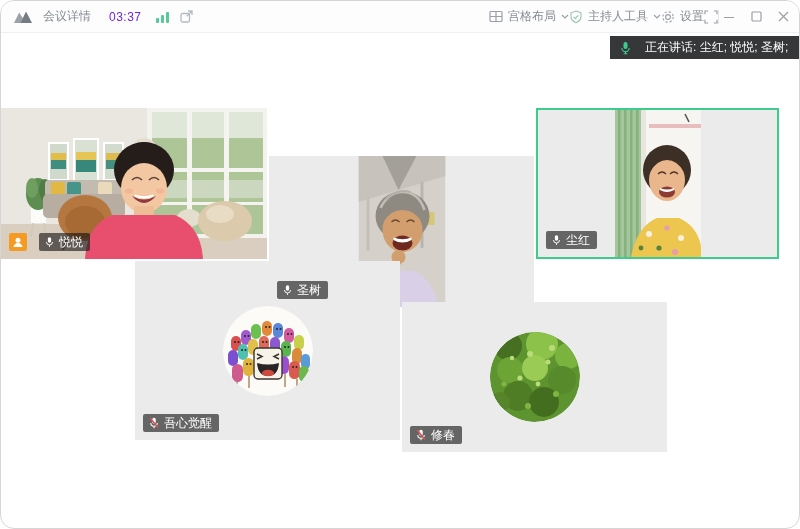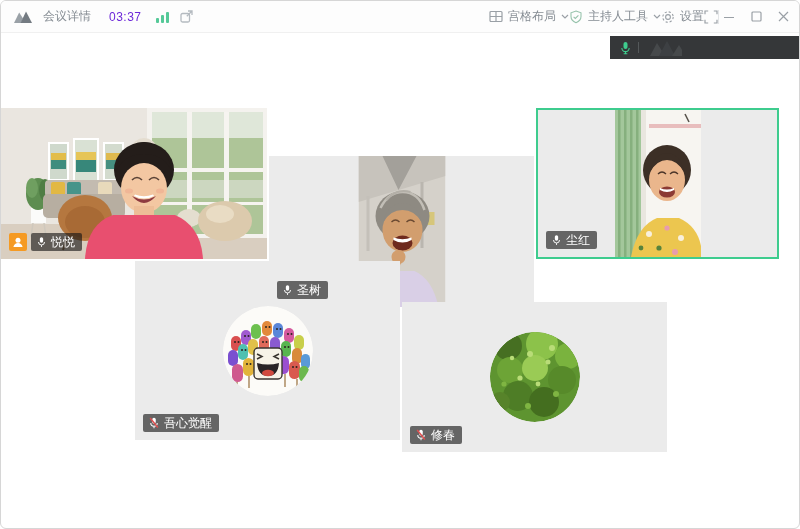--- a/index.html
+++ b/index.html
@@ -1,21 +1,21 @@
 <!DOCTYPE html>
 <html><head>
 <meta charset="utf-8">
 <style>
   * { box-sizing: border-box; margin: 0; padding: 0; }
   html,body { width: 800px; height: 529px; }
   body { font-family: "Liberation Sans", sans-serif; background:#fff; }
 
   .window {
     position: relative; width: 800px; height: 529px;
-    background: #fff; border: 1px solid #d6d6d6; border-radius: 6px;
+    background: #fff; border: 1px solid #d6d6d6; border-radius: 14px;
     overflow: hidden;
   }
 
   
   .topbar {
     position: absolute; top:0; left:0; right:0; height: 32px;
     display: flex; align-items: center; padding: 0 10px 0 12px;
     background: #fdfdfd; border-bottom: 1px solid #f0f0f0;
     color: #8b9197; font-size: 12px;
   }
@@ -48,21 +48,21 @@
   .t2 { left:268px; top:0; width:265px; height:151px;margin-top:48px; }
   .t3 { left:535px; top:0; width:243px; height:151px; border: 2px solid #3ecc8e; }
   .t4 { left:134px; top:153px; width:265px; height:179px; }
   .t5 { left:401px; top:153px; width:265px; height:150px;margin-top:41px; }
   .fullvid { position:absolute; inset:0; }
   .pillar { position:absolute; top:0; bottom:0; left:50%; transform:translateX(-50%); }
   .avatar { position:absolute; left:50%; top:50%; transform:translate(-50%,-50%);
             width:90px; height:90px; border-radius:50%; overflow:hidden; }
 
   
-  .plate-row { position: absolute; left: 8px; bottom: 8px; display: flex; align-items: center; gap: 4px; z-index: 3; }
+  .plate-row { position: absolute; left: 8px; bottom: 8px; display: flex; align-items: center; gap: 12px; z-index: 3; }
   .host-badge { width: 18px; height: 18px; border-radius: 2px; background: #f59a23;
                 display: flex; align-items: center; justify-content: center; }
   .plate { display: flex; align-items: center; gap: 5px; height: 18px; padding: 0 7px 0 6px;
            background: rgba(20,20,20,.62); border-radius: 2px; color: #fff; font-size: 12px; }
 </style>
 </head>
 <body>
 
 <div class="window">
 
@@ -162,20 +162,24 @@
 
   <div class="speak-banner">
     <span class="icon">
       <svg width="11" height="14" viewBox="0 0 12 15">
           <rect x="3.8" y="1" width="4.4" height="7.5" rx="2.2" fill="#3ecc8e"></rect>
           <path d="M2 7.5a4 4 0 0 0 8 0" stroke="#3ecc8e" stroke-width="1.2" fill="none"></path>
           <path d="M6 11.8v2M4 13.8h4" stroke="#3ecc8e" stroke-width="1.2"></path>
         </svg>
     </span>
     <span class="sep"></span>
+    <span class="speak-text">
+      <span>正在讲话:</span>
+      <span>尘红; 悦悦; 圣树;</span>
+    </span>
     <span class="wm icon">
       <svg width="34" height="18" viewBox="0 0 34 18">
           <path d="M2 17 L9 4 L14 12 L11.5 17 Z" fill="#54585b"></path>
           <path d="M11 17 L19 2 L27 17 Z" fill="#45494c"></path>
           <path d="M24 17 L31 6 L38 17 Z" fill="#54585b"></path>
         </svg>
     </span>
   </div>
 
   <div class="stage">

